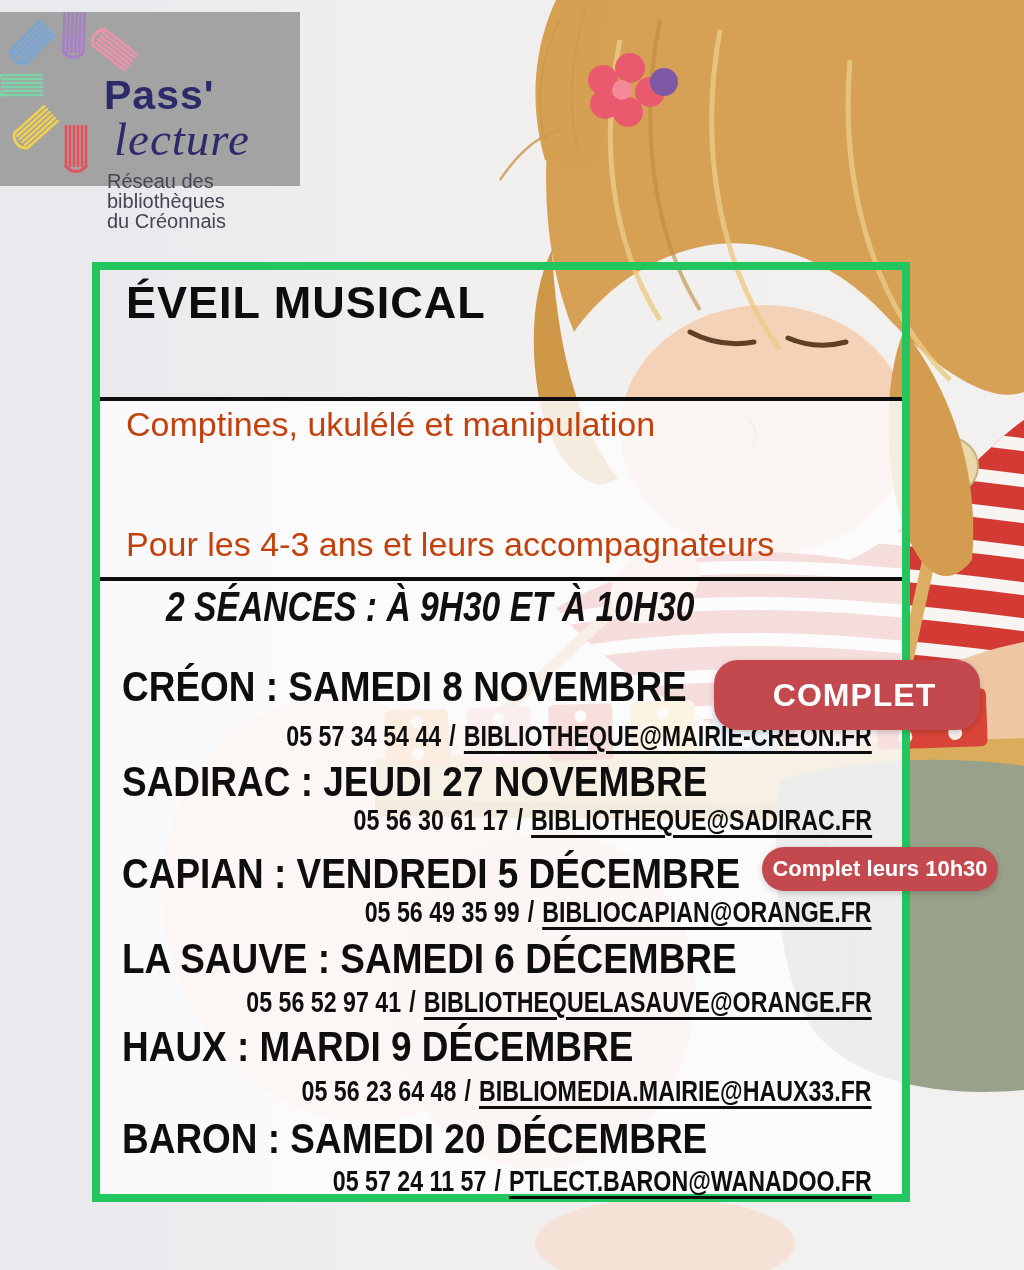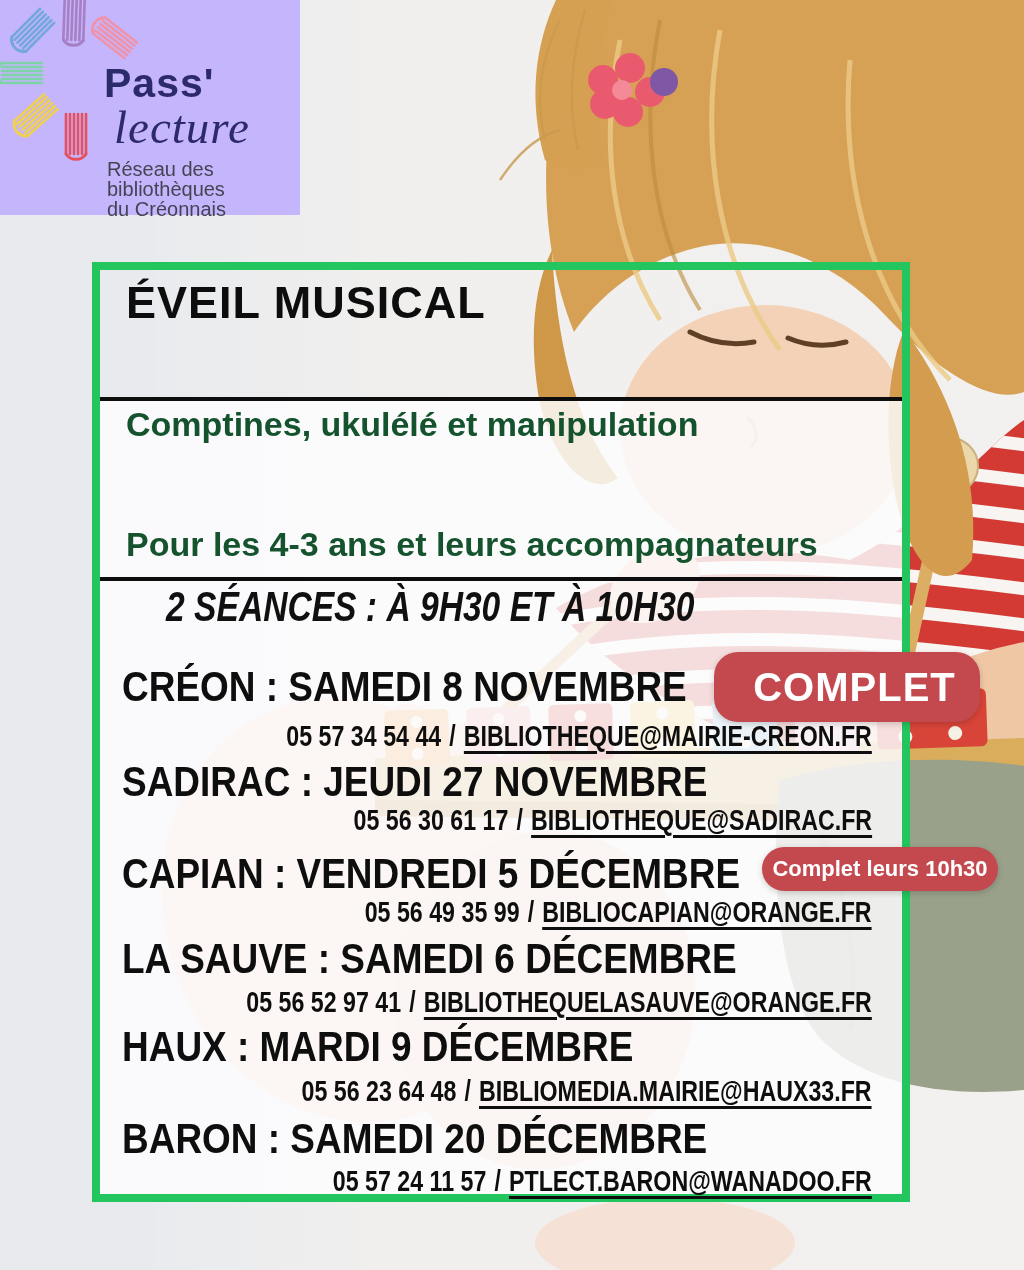--- a/index.html
+++ b/index.html
@@ -9,22 +9,22 @@
     background:#e8eaee;
     font-family:"Liberation Sans", sans-serif;
     color:#111;
   }
 
   
   .photo-layer { position:absolute; inset:0; z-index:0; }
 
   
   .logo-box {
-    position:absolute; left:0; top:0; width:300px; height:215px;
-    background:#c4b5fd; z-index:30;
+    position:absolute; left:0; top:12px; width:300px; height:174px;
+    background:#a3a3a3; z-index:30;
   }
   .logo-books { position:absolute; left:0; top:0; }
   .brand-top {
     position:absolute; left:104px; top:60px;
     font-size:41px; font-weight:600; letter-spacing:1px; color:#2d2a6a;
   }
   .brand-script {
     position:absolute; left:100px; top:100px;
     font-family:"Liberation Serif", serif; font-style:italic; font-weight:normal;
     font-size:47px; color:#2d2a6a; letter-spacing:1px;margin-left:14px;
@@ -58,21 +58,21 @@
     color:#0d0d0d; white-space:nowrap;
   }
   .poster-byline {
     position:absolute; left:26px; top:68px; z-index:4;
     font-size:31px; line-height:42px; font-weight:400; color:#1a1a1a; white-space:nowrap;
   }
   .poster-byline sup { font-size:19px; vertical-align:6px; margin-left:4px; }
 
   .desc-line {
     position:absolute; left:26px; z-index:4;
-    font-size:34px; line-height:44px; font-weight:700; color:#14532d; white-space:nowrap;
+    font-size:34px; line-height:44px; font-weight:400; color:#c2410c; white-space:nowrap;
   }
 
   .sessions-header {
     position:absolute; left:0; right:0; top:312px; z-index:4; text-align:left;font-style:italic;
   }
   .sessions-header > span {
     display:inline-block; white-space:nowrap;
     font-size:42px; line-height:50px; font-weight:700; color:#101010;
     transform:scaleX(0.8); transform-origin:center center;
   }
@@ -92,22 +92,22 @@
     text-decoration:underline; text-underline-offset:5px; text-decoration-thickness:2.5px;
   }
 
   .badge {
     position:absolute; z-index:6;
     background:#c4494f; color:#ffffff; font-weight:700;
     display:flex; align-items:center; justify-content:center;
     box-shadow:0 2px 6px rgba(0,0,0,0.18);
   }
   .badge-complet {
-    top:382px; left:614px; width:266px; height:70px;
-    border-radius:24px; font-size:40px; letter-spacing:1px;padding-left:15px;
+    top:390px; left:614px; width:266px; height:70px;
+    border-radius:24px; font-size:32px; letter-spacing:1px;padding-left:15px;
   }
   .badge-small {
     top:577px; left:662px; width:236px; height:44px;
     border-radius:22px; font-size:22px;
   }
 </style>
 </head>
 <body>
 
 <div class="photo-layer">

